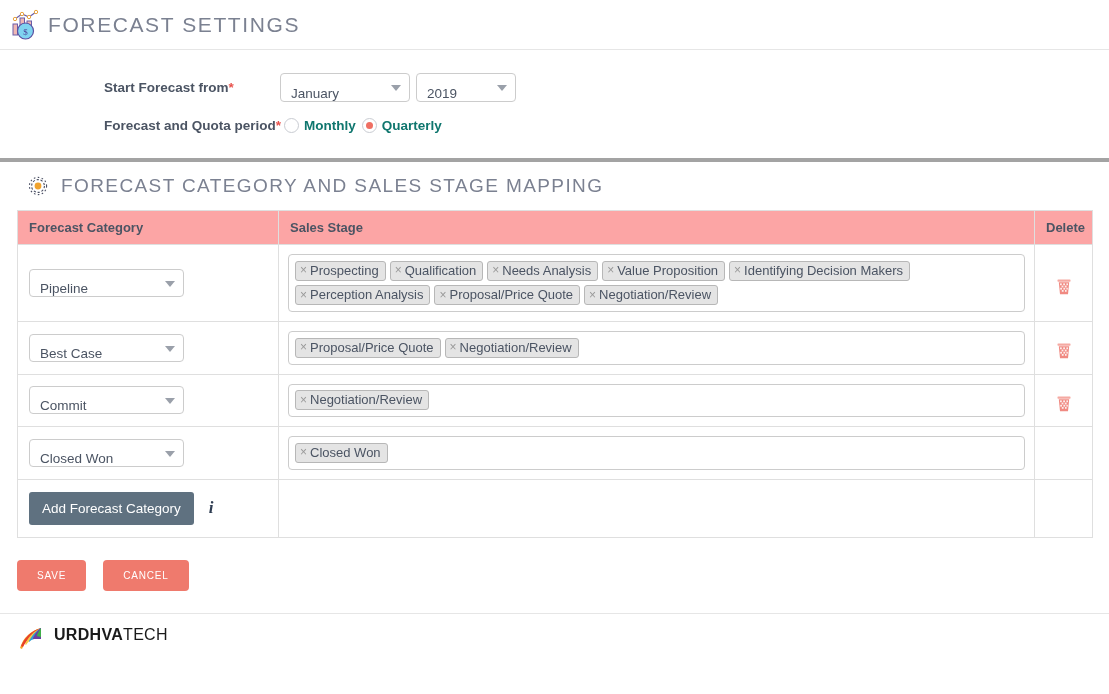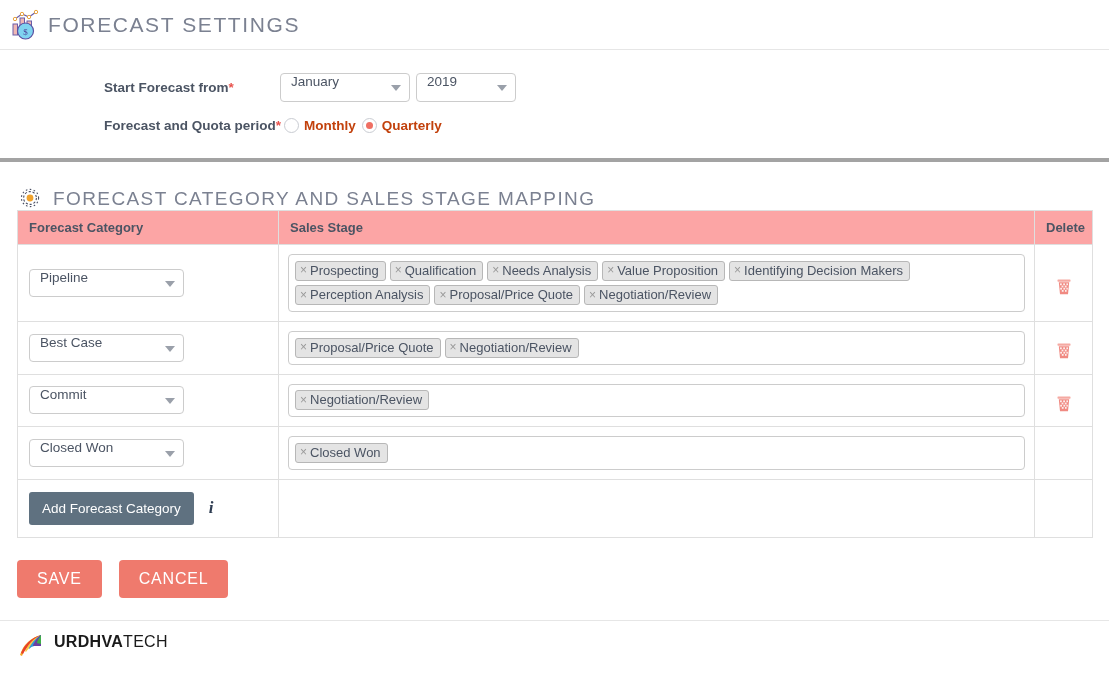--- a/index.html
+++ b/index.html
@@ -33,21 +33,21 @@
     width: 280px; padding-left: 104px;
     font-size: 13.5px; font-weight: bold; color: #4b5463;
     white-space: nowrap;
   }
   .req { color: #e8524c; font-weight: bold; }
   .form-ctl { display: flex; align-items: center; }
 
   .select {
     position: relative;
     height: 29px; border: 1px solid #ccc; border-radius: 4px;
-    background: #fff; display: flex; align-items: flex-start;
+    background: #fff; display: flex; align-items: flex-end;
     padding: 0 26px 0 10px;
     font-size: 13.5px; color: #4b5463;
     cursor: pointer; white-space: nowrap;
   }
   .select .caret {
     position: absolute; right: 8px; top: 50%;
     margin-top: -2px;
     width: 0; height: 0;
     border-left: 5px solid transparent;
     border-right: 5px solid transparent;
@@ -61,26 +61,26 @@
   .radio-dot {
     width: 15px; height: 15px; border-radius: 50%;
     border: 1px solid #c9ccd2; background: #fff;
     margin-right: 5px; position: relative;
   }
   .radio-dot.on::after {
     content: ""; position: absolute; left: 3px; top: 3px;
     width: 7px; height: 7px; border-radius: 50%;
     background: #ef6f63;
   }
-  .radio-label { font-size: 13.5px; font-weight: bold; color: #c2410c; white-space: nowrap; }
+  .radio-label { font-size: 13.5px; font-weight: bold; color: #0f766e; white-space: nowrap; }
 
   
   .section-head {
-    display: flex; align-items: flex-end;
-    height: 48px; padding-left: 18px;
+    display: flex; align-items: center;
+    height: 48px; padding-left: 26px;
   }
   .gear-icon { width: 24px; height: 24px; flex: 0 0 24px; margin-right: 11px; }
   .section-title {
     font-size: 19px; letter-spacing: 1.4px;
     color: #7b8191; font-weight: 400; text-transform: uppercase;
     white-space: nowrap;
   }
 
   
   .tbl-wrap { margin: 0 17px; }
@@ -141,21 +141,21 @@
     font-family: "Liberation Serif", serif;
     font-style: italic; font-weight: bold;
     font-size: 17px; color: #2f3d52;
     margin-left: 15px; cursor: pointer;
   }
 
   
   .actions { padding: 22px 0 0 17px; display: flex; align-items: center; }
   .btn {
     background: #ef7a6d; color: #fff; border: none; border-radius: 4px;
-    font-size: 16px; letter-spacing: 0.8px;
+    font-size: 10px; letter-spacing: 0.8px;
     font-family: "Liberation Sans", sans-serif;
     padding: 10px 20px; cursor: pointer; text-transform: uppercase;
   }
   .btn + .btn { margin-left: 17px; }
 
   .footer-sep { margin-top: 22px; border-top: 1px solid #e6e6e6; }
   .footer { display: flex; align-items: flex-start; padding: 12px 0 0 17px; }
   .logo-mark { width: 30px; height: 26px; flex: 0 0 30px; margin-right: 7px; }
   .logo-text { font-size: 16px; color: #1a1a1a; letter-spacing: 0.3px; white-space: nowrap; }
   .logo-text .b { font-weight: bold; }

